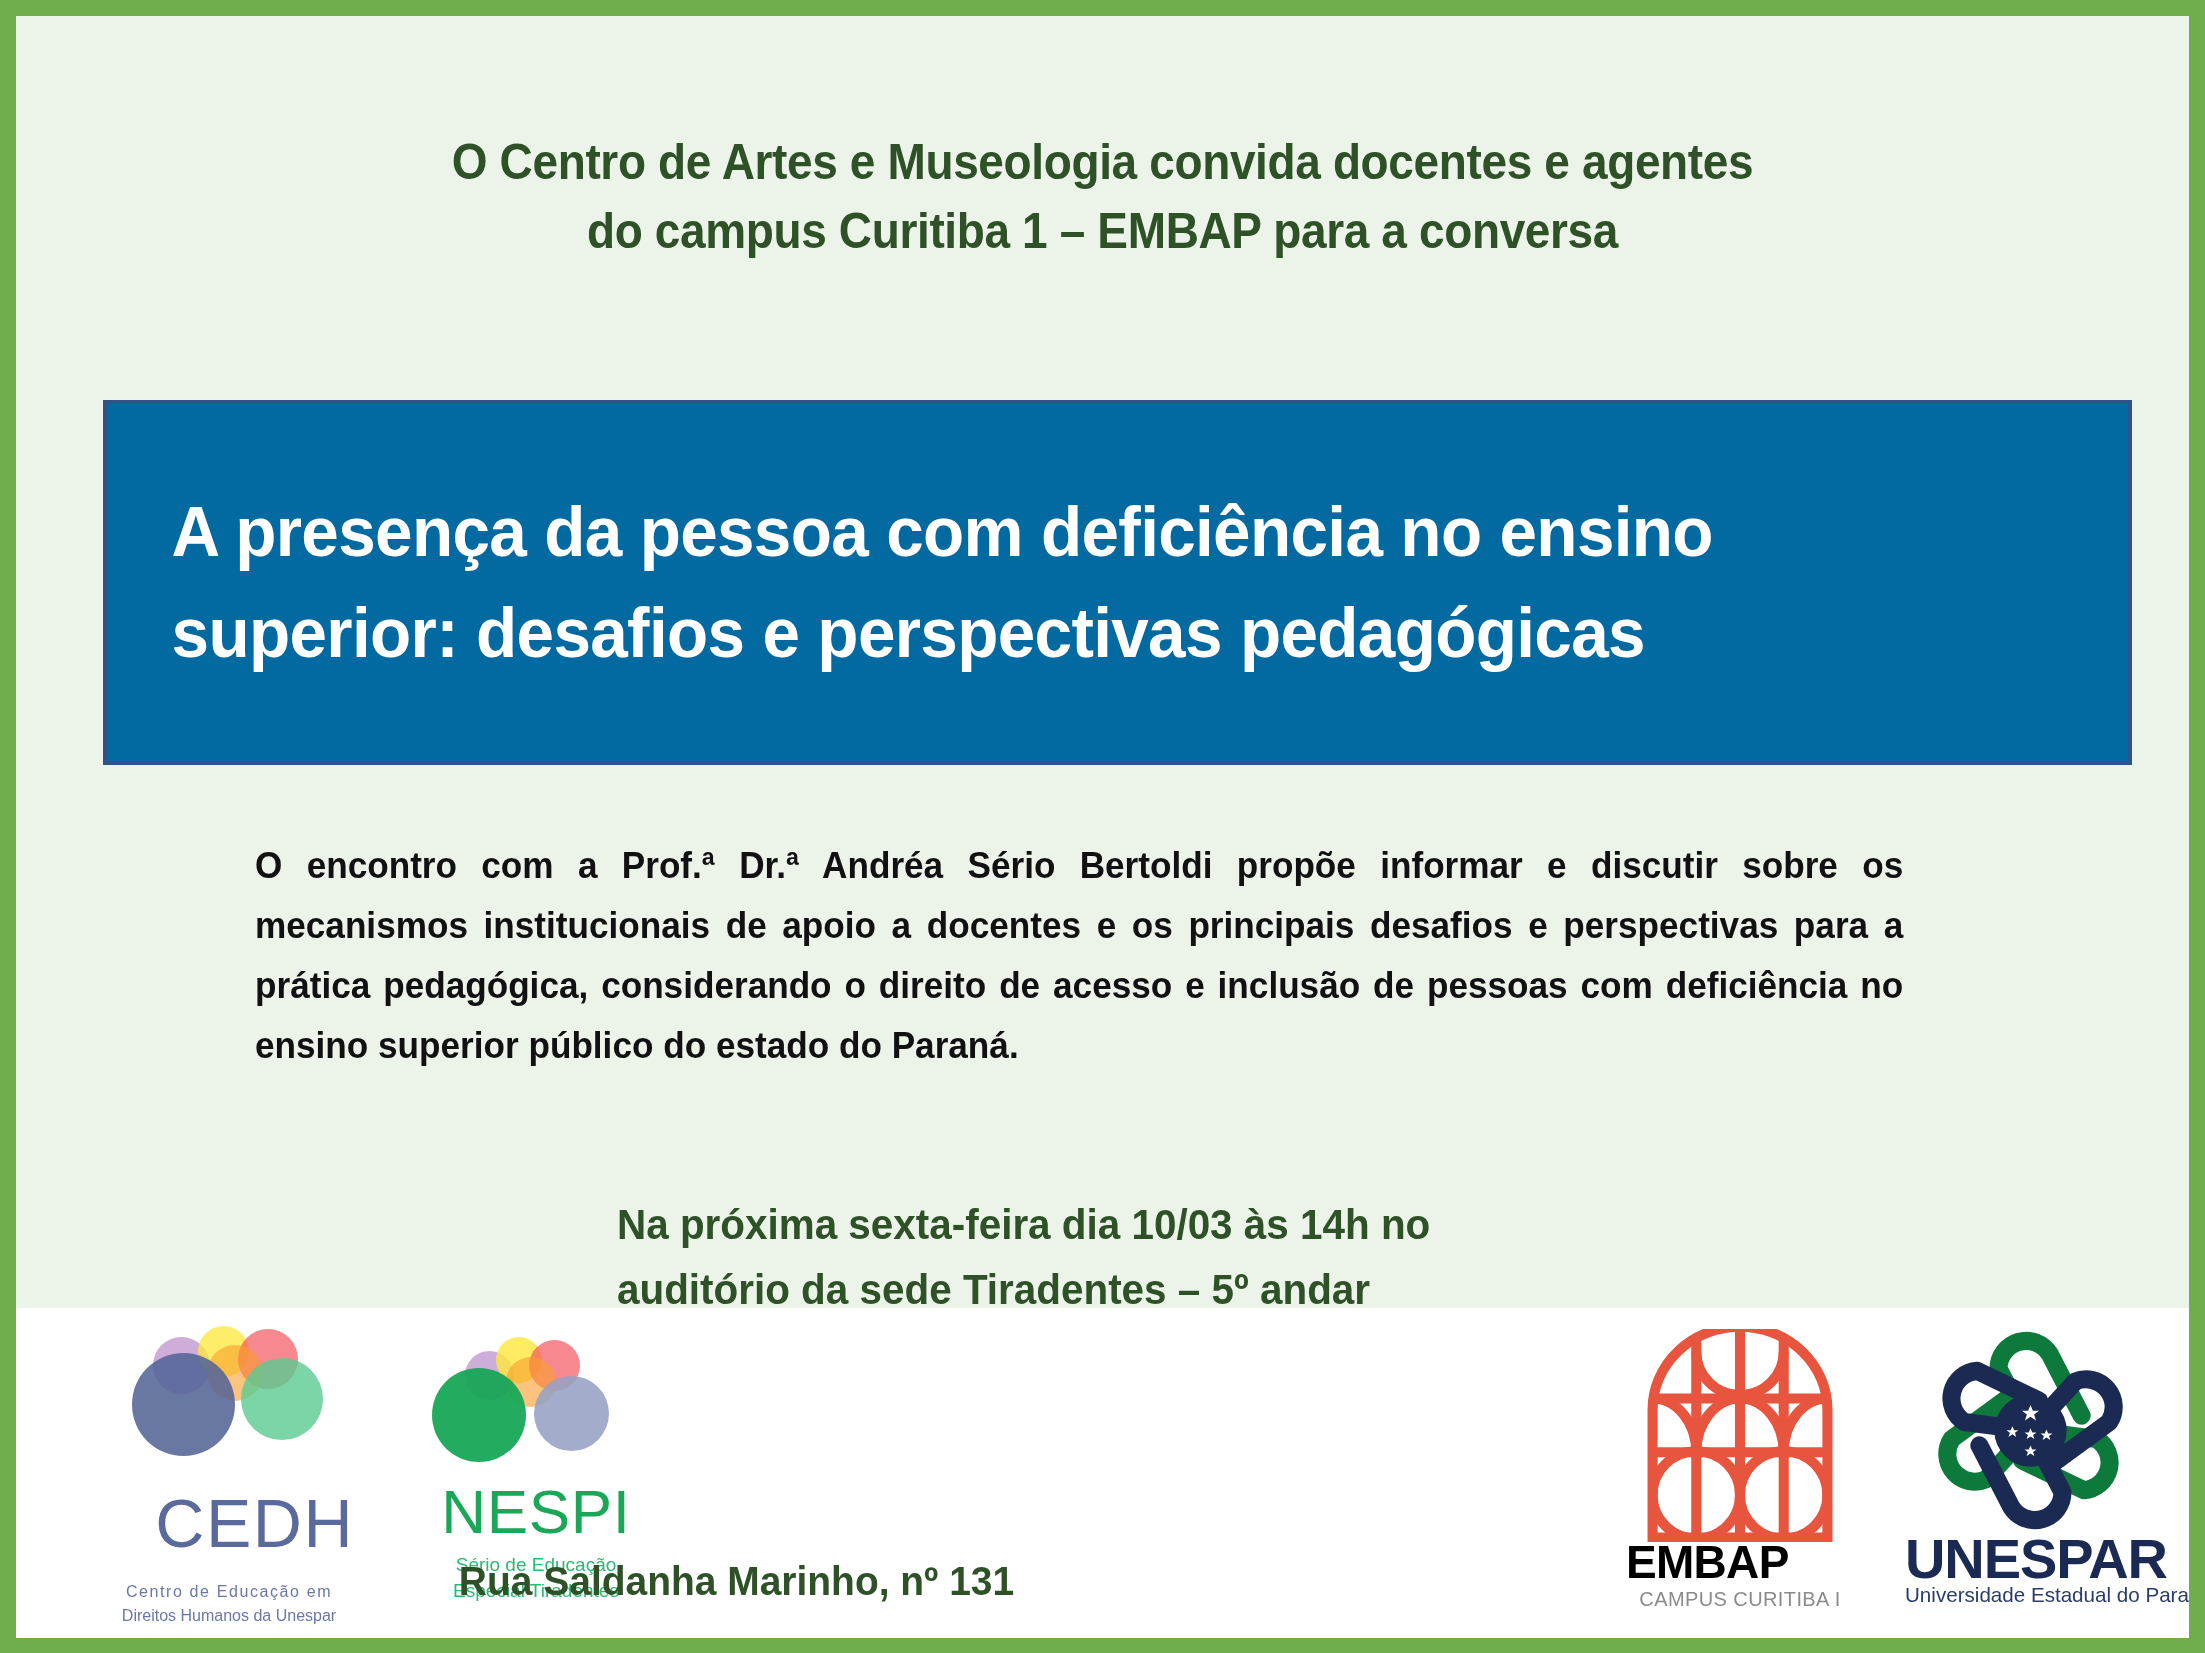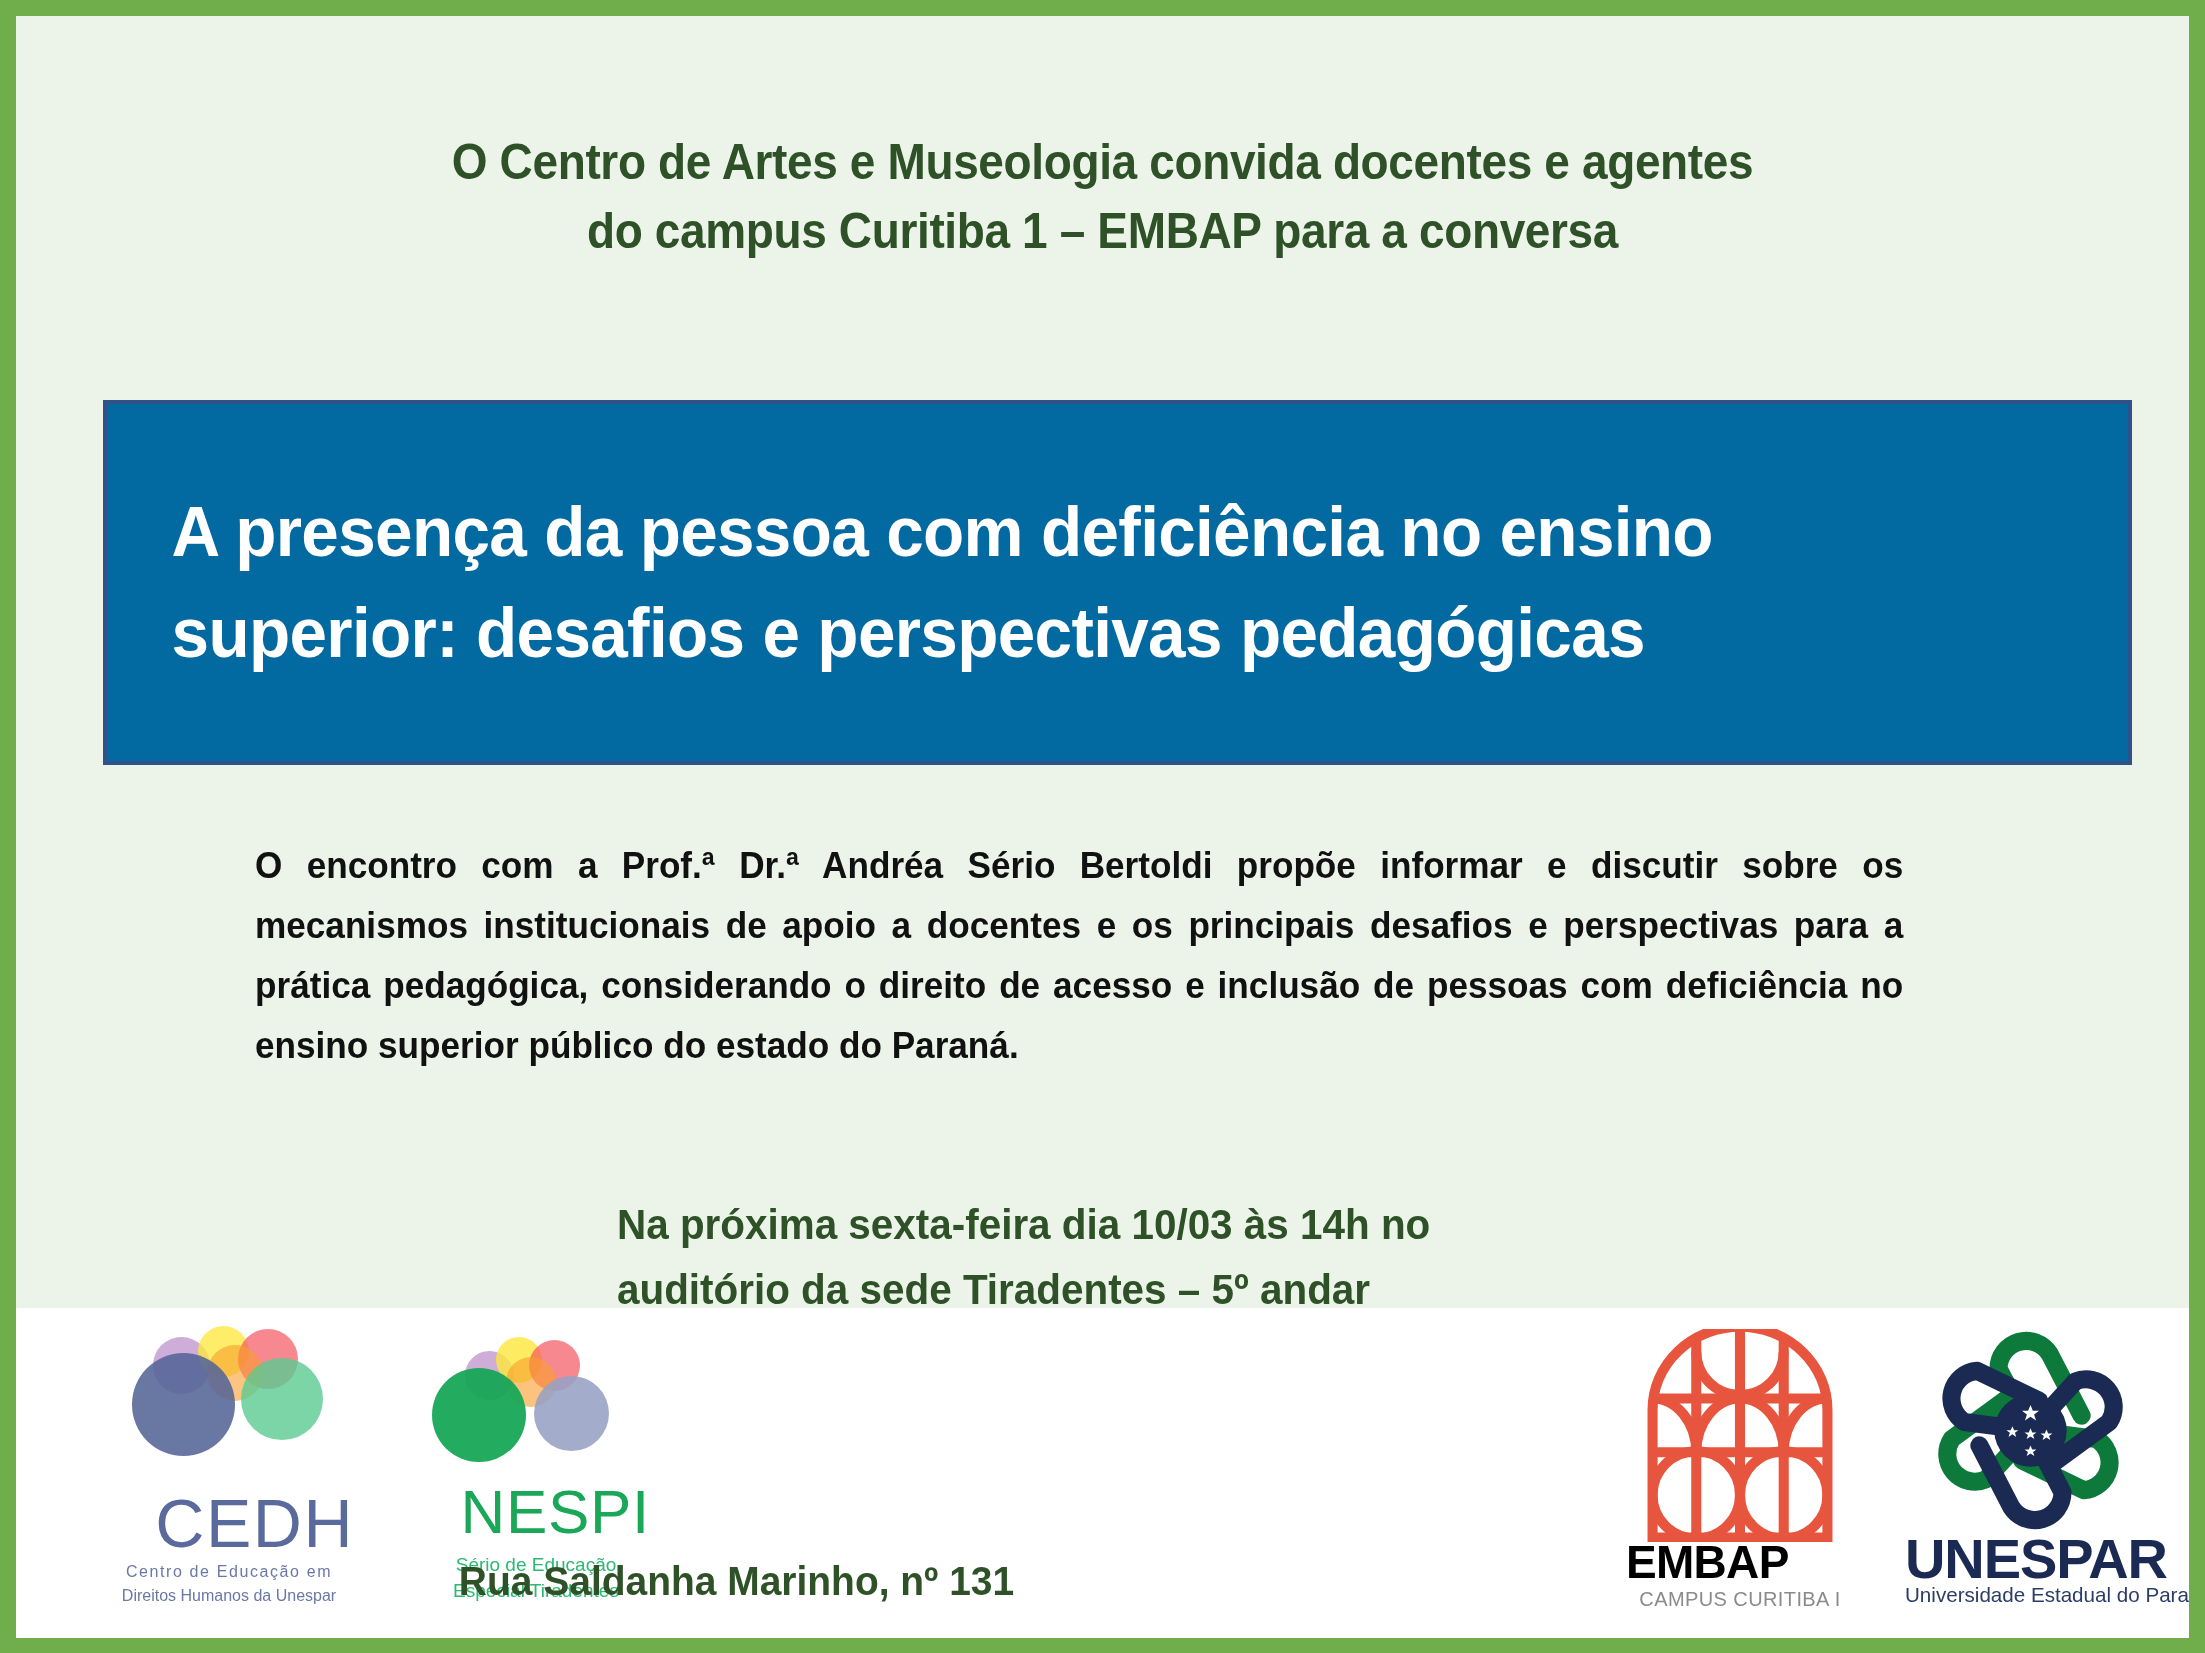--- a/index.html
+++ b/index.html
@@ -134,21 +134,21 @@
     text-align: right;
     color: #5b6a9c;
     font-family: "Liberation Sans", sans-serif;
     font-size: 68px;
     font-weight: normal;
     letter-spacing: 1.5px;
     line-height: 1;
   }
   .cedh-sub {
     position: absolute;
-    top: 234px;
+    top: 254px;
     left: 0;
     width: 250px;
     text-align: center;
     color: #6a78a8;
     font-family: "Liberation Sans", sans-serif;
     font-size: 16px;
     line-height: 1.45;
   }
   .cedh-sub span { display: block; white-space: nowrap; }
   .cedh-sub .l1 { letter-spacing: 1.6px; }
@@ -165,21 +165,21 @@
     position: relative;
     width: 228px;
     height: 156px;
   }
   .nespi-circles .c { position: absolute; border-radius: 50%; }
   .nespi-wordmark {
     position: absolute;
     top: 151px;
     left: 0;
     width: 228px;
-    text-align: right;
+    text-align: center;
     color: #1aa758;
     font-family: "Liberation Sans", sans-serif;
     font-size: 62px;
     font-weight: normal;
     letter-spacing: 0.7px;
     line-height: 1;
   }
   .nespi-sub {
     position: absolute;
     top: 222px;

